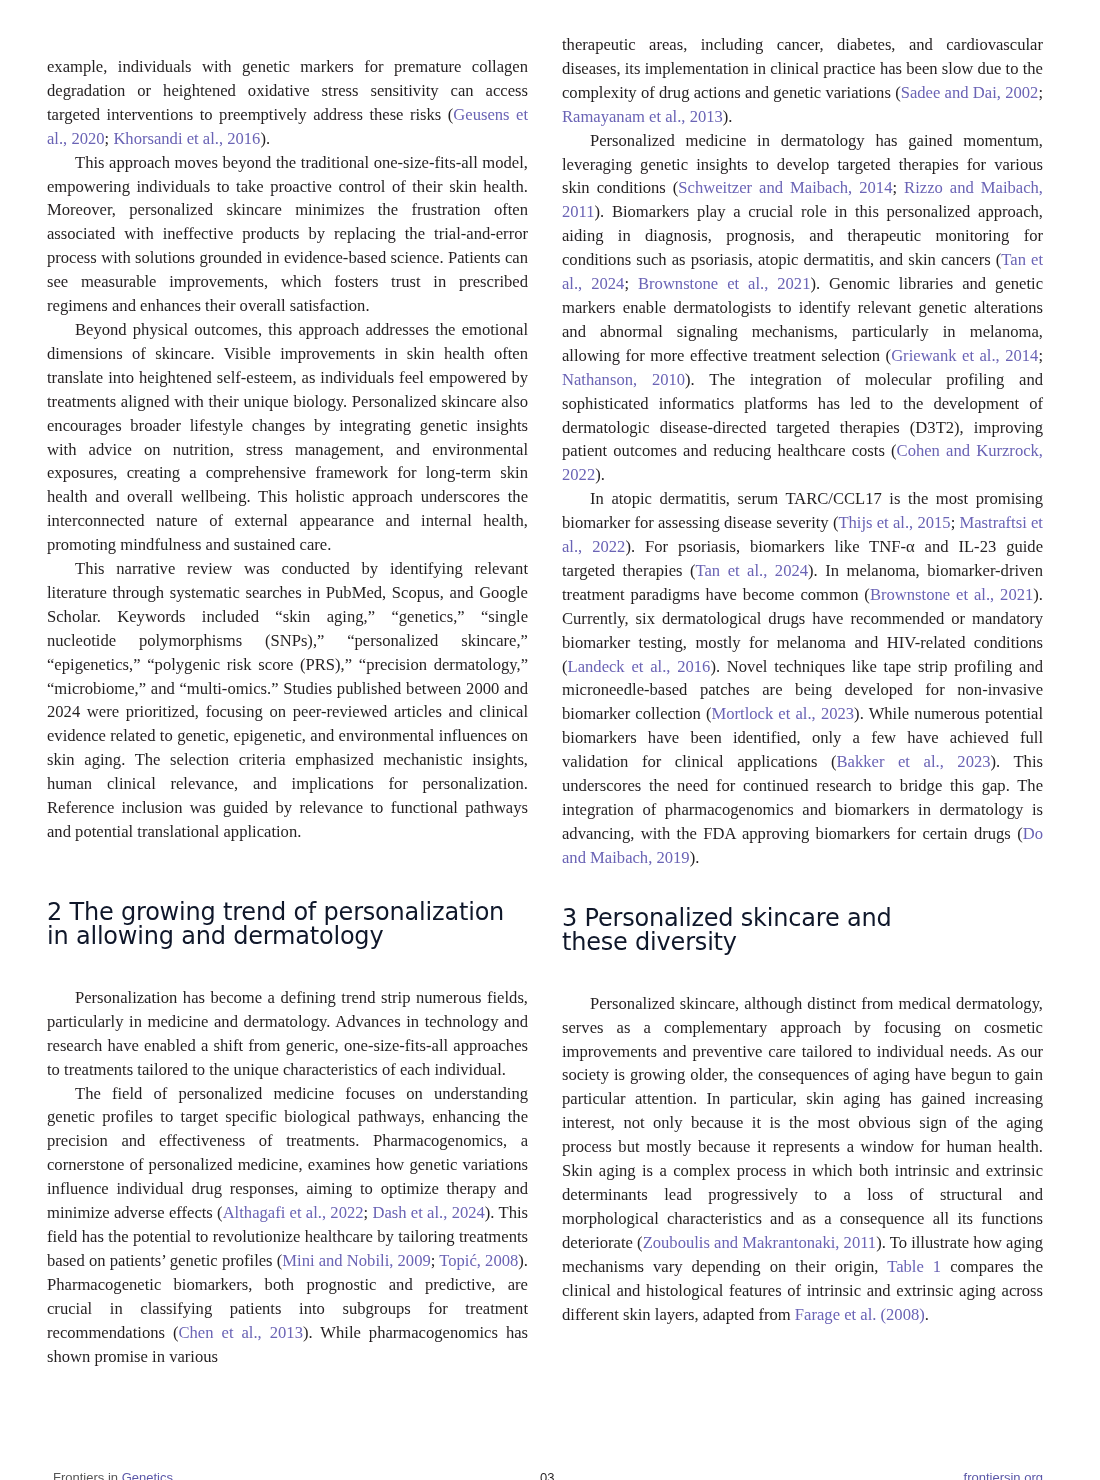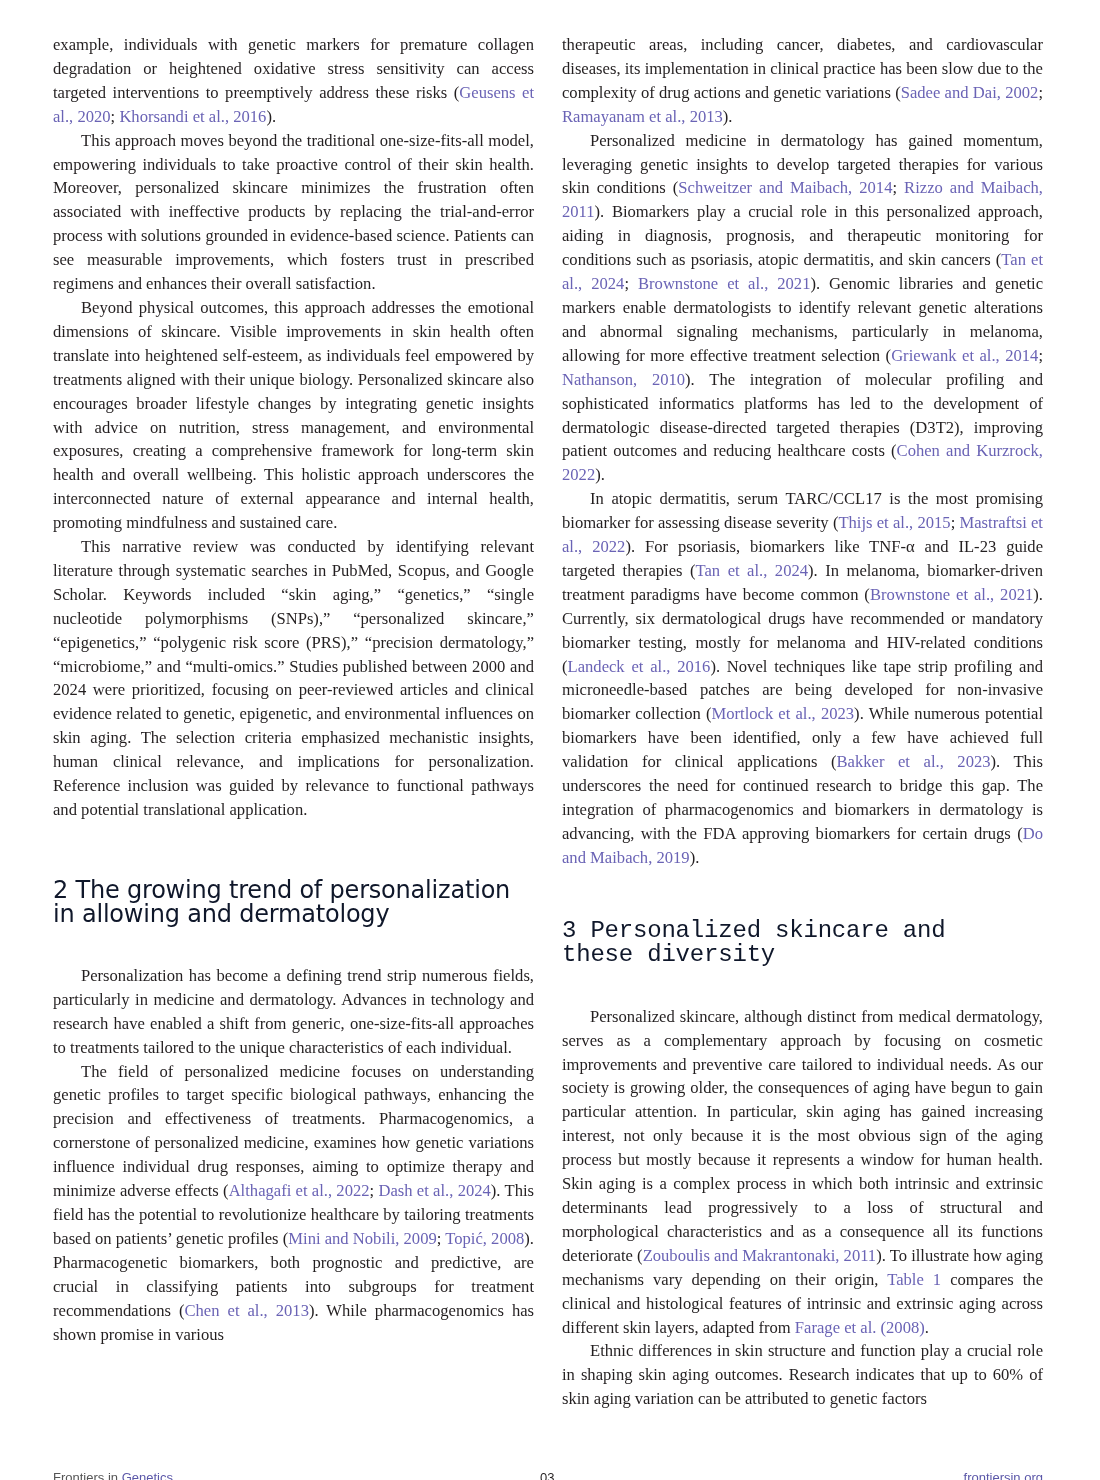--- a/index.html
+++ b/index.html
@@ -3,32 +3,32 @@
 <meta charset="utf-8">
 <style>
   html, body { margin: 0; padding: 0; background: #ffffff; }
   body { width: 1100px; height: 1480px; position: relative; overflow: hidden; }
   .col {
     position: absolute; top: 33px; width: 481px;
     font-family: "Liberation Serif", "DejaVu Serif", serif;
     font-size: 16.6px; line-height: 23.9px; color: #231f20;
     text-align: justify; hyphens: manual;
   }
-  .col.left { left: 53px; }
+  .col.left { left: 47px; margin-top: 22px; }
   .col.right { left: 562px; }
   .col p { margin: 0; text-indent: 28px; }
   .col p.noindent { text-indent: 0; }
   .cite { color: #6a63b5; }
   h2 {
     font-family: "DejaVu Sans", "Liberation Sans", sans-serif;
     font-weight: normal; color: #0f172a; font-size: 24px; line-height: 24px;
     margin: 0; text-align: left; text-indent: 0; letter-spacing: -0.2px;
   }
   .sec2-head { margin-top: 56px; margin-bottom: 38px; }
-  .sec3-head { margin-top: 49px; margin-bottom: 38px; font-family: Liberation Mono, monospace; }
+  .sec3-head { margin-top: 36px; margin-bottom: 38px; }
   .footer {
     position: absolute; top: 1470px; left: 53px; right: 57px; height: 20px;
     font-family: "Liberation Sans", sans-serif; font-size: 13px; color: #555;
   }
   .footer .journal { position: absolute; left: 0; top: 0; }
   .footer .journal .accent { color: #5b57a8; }
   .footer .page { position: absolute; left: 487px; top: 0; color: #231f20; }
   .footer .site { position: absolute; right: 0; top: 0; color: #5b57a8; }
 </style>
 </head>
@@ -49,20 +49,19 @@
 <div class="col right">
   <p class="noindent"><span>therapeutic areas, including cancer, diabetes, and cardiovascular diseases, its implementation in clinical practice has been slow due to the complexity of drug actions and genetic variations (</span><a class="cite">Sadee and Dai, 2002</a><span>; </span><a class="cite">Ramayanam et al., 2013</a><span>).</span></p>
 
   <p><span>Personalized medicine in dermatology has gained momentum, leveraging genetic insights to develop targeted therapies for various skin conditions (</span><a class="cite">Schweitzer and Maibach, 2014</a><span>; </span><a class="cite">Rizzo and Maibach, 2011</a><span>). Biomarkers play a crucial role in this personalized approach, aiding in diagnosis, prognosis, and therapeutic monitoring for conditions such as psoriasis, atopic dermatitis, and skin cancers (</span><a class="cite">Tan et al., 2024</a><span>; </span><a class="cite">Brownstone et al., 2021</a><span>). Genomic libraries and genetic markers enable dermatologists to identify relevant genetic alterations and abnormal signaling mechanisms, particularly in melanoma, allowing for more effective treatment selection (</span><a class="cite">Griewank et al., 2014</a><span>; </span><a class="cite">Nathanson, 2010</a><span>). The integration of molecular profiling and sophisticated informatics platforms has led to the development of dermatologic disease-directed targeted therapies (D3T2), improving patient outcomes and reducing healthcare costs (</span><a class="cite">Cohen and Kurzrock, 2022</a><span>).</span></p>
 
   <p><span>In atopic dermatitis, serum TARC/CCL17 is the most promising biomarker for assessing disease severity (</span><a class="cite">Thijs et al., 2015</a><span>; </span><a class="cite">Mastraftsi et al., 2022</a><span>). For psoriasis, biomarkers like TNF-α and IL-23 guide targeted therapies (</span><a class="cite">Tan et al., 2024</a><span>). In melanoma, biomarker-driven treatment paradigms have become common (</span><a class="cite">Brownstone et al., 2021</a><span>). Currently, six dermatological drugs have recommended or mandatory biomarker testing, mostly for melanoma and HIV-related conditions (</span><a class="cite">Landeck et al., 2016</a><span>). Novel techniques like tape strip profiling and microneedle-based patches are being developed for non-invasive biomarker collection (</span><a class="cite">Mortlock et al., 2023</a><span>). While numerous potential biomarkers have been identified, only a few have achieved full validation for clinical applications (</span><a class="cite">Bakker et al., 2023</a><span>). This underscores the need for continued research to bridge this gap. The integration of pharmacogenomics and biomarkers in dermatology is advancing, with the FDA approving biomarkers for certain drugs (</span><a class="cite">Do and Maibach, 2019</a><span>).</span></p>
 
   <h2 class="sec3-head"><span>3 Personalized skincare and</span><br><span>these diversity</span></h2>
 
   <p><span>Personalized skincare, although distinct from medical dermatology, serves as a complementary approach by focusing on cosmetic improvements and preventive care tailored to individual needs. As our society is growing older, the consequences of aging have begun to gain particular attention. In particular, skin aging has gained increasing interest, not only because it is the most obvious sign of the aging process but mostly because it represents a window for human health. Skin aging is a complex process in which both intrinsic and extrinsic determinants lead progressively to a loss of structural and morphological characteristics and as a consequence all its functions deteriorate (</span><a class="cite">Zouboulis and Makrantonaki, 2011</a><span>). To illustrate how aging mechanisms vary depending on their origin, </span><a class="cite">Table 1</a><span> compares the clinical and histological features of intrinsic and extrinsic aging across different skin layers, adapted from </span><a class="cite">Farage et al. (2008)</a><span>.</span></p>
-  <p>Ethnic differences in skin structure and function play a crucial role in shaping skin aging outcomes. Research indicates that up to 60% of skin aging variation can be attributed to genetic factors</p>
 </div>
 
 <div class="footer">
   <span class="journal"><span>Frontiers in </span><span class="accent">Genetics</span></span>
   <span class="page">03</span>
   <a class="site">frontiersin.org</a>
 </div>
 
 </body></html>

